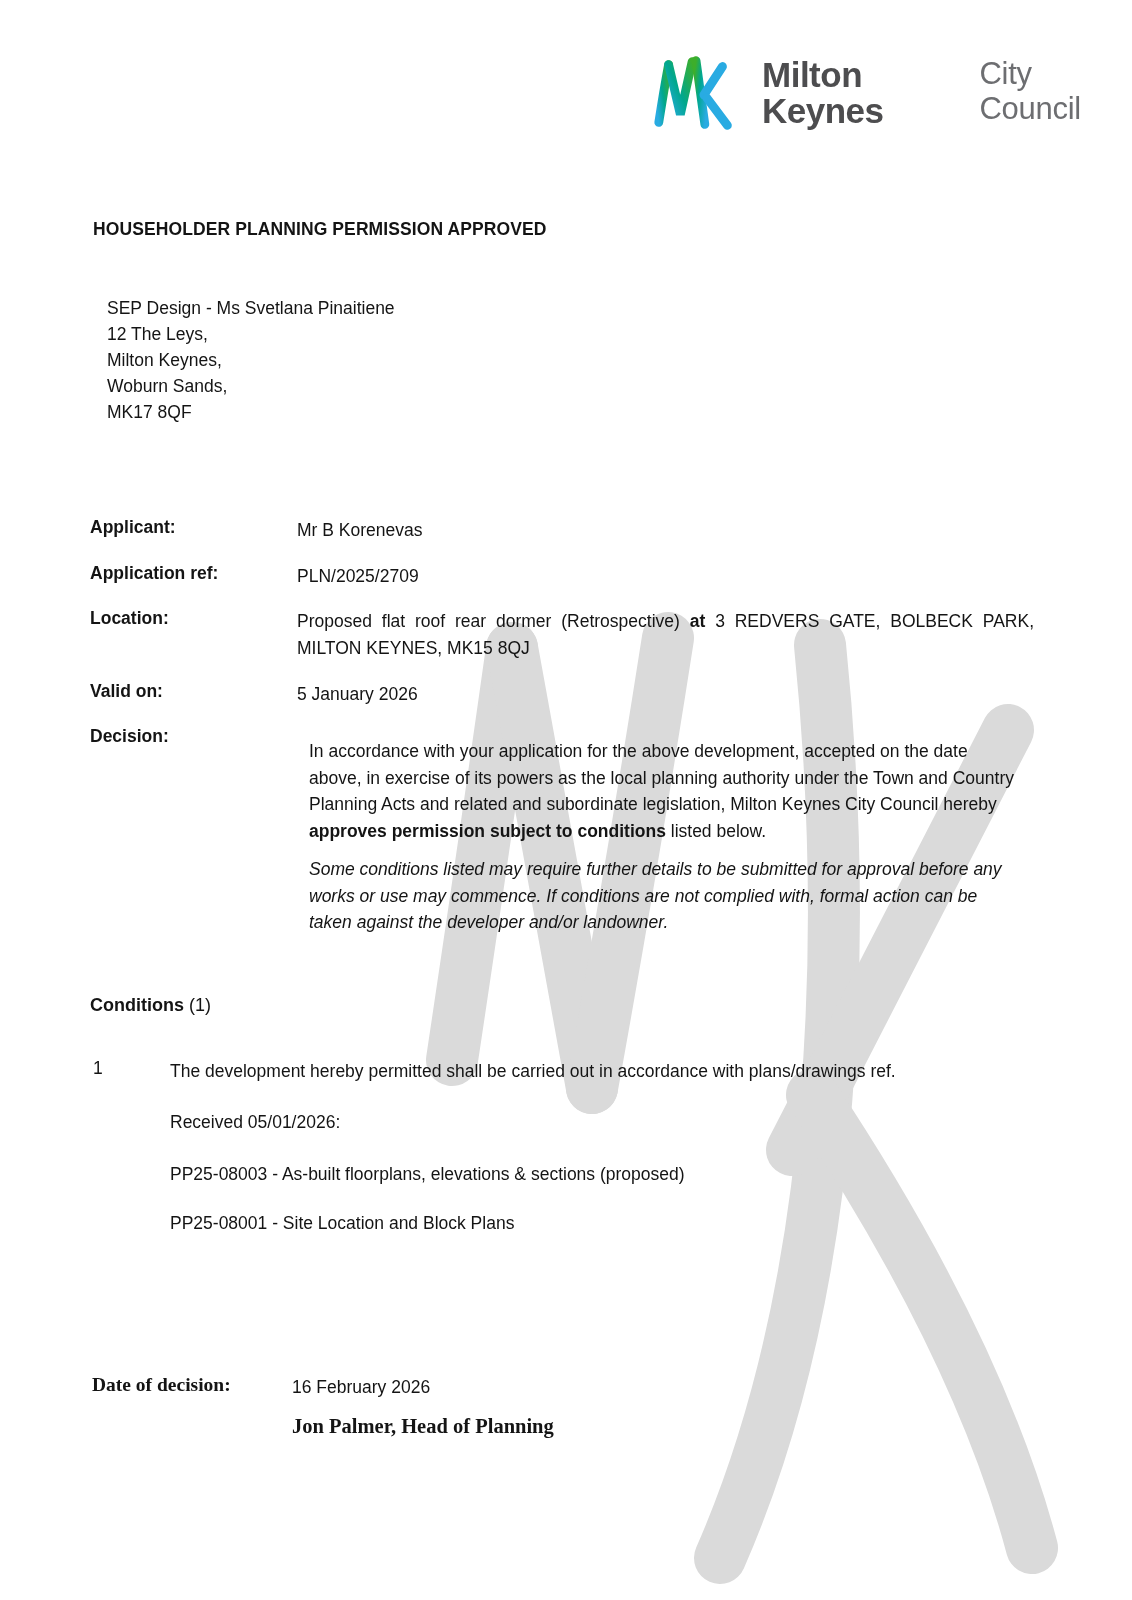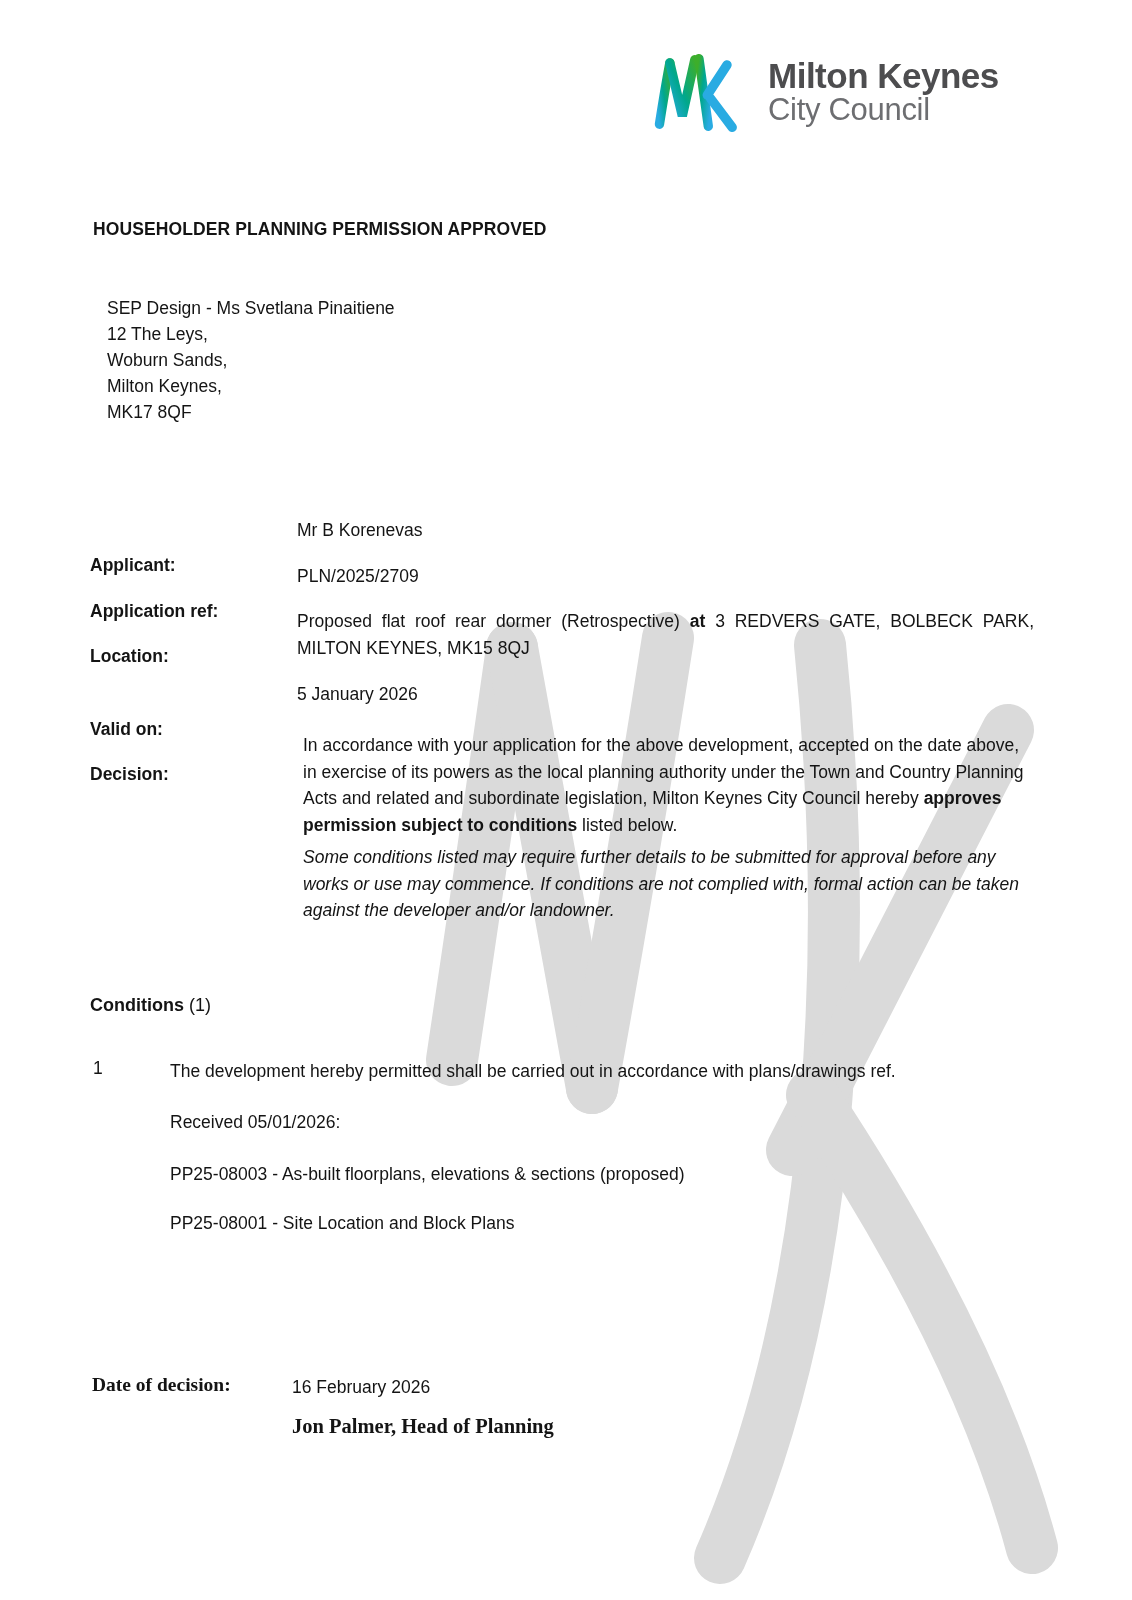--- a/index.html
+++ b/index.html
@@ -28,21 +28,21 @@
   
   .logo-row {
     position: absolute;
     left: 648px;
     top: 50px;
     display: flex;
     align-items: center;
     gap: 16px;
   }
   .logo-mark { width: 104px; height: 86px; }
-  .logo-text { display: flex; flex-direction: column; }
+  .logo-text { display: flex; }
   .logo-text .name {
     font-size: 35px;
     font-weight: bold;
     color: #4d4d4f;
     line-height: 1.02;
     letter-spacing: -0.5px;
   }
   .logo-text .sub {
     font-size: 31px;
     font-weight: 400;
@@ -65,32 +65,31 @@
     left: 107px;
     top: 295px;
     line-height: 26px;
   }
 
   .field-label {
     position: absolute;
     left: 90px;
     width: 200px;
     font-weight: bold;
-    margin-top: 38px;
   }
   .field-value {
     position: absolute;
     left: 297px;
     width: 737px;
     line-height: 26.5px;
   }
   .justified { text-align: justify; }
 
   .decision-para2 { margin: 0; margin-top: 23px; font-style: italic; }
-  .para { margin: 6px; }
+  .para { margin: 12px; }
 
   .conditions-heading {
     position: absolute;
     left: 90px;
     top: 995px;
     font-size: 18px;
   }
   .conditions-heading .bold { font-weight: bold; }
 
   .cond-number {
@@ -175,22 +174,22 @@
         <span class="name">Milton Keynes</span>
         <span class="sub">City Council</span>
       </div>
     </div>
 
     <div class="doc-heading">HOUSEHOLDER PLANNING PERMISSION APPROVED</div>
 
     <div class="recipient">
       <div>SEP Design - Ms Svetlana Pinaitiene</div>
       <div>12 The Leys,</div>
+      <div>Milton Keynes,</div>
       <div>Woburn Sands,</div>
-      <div>Milton Keynes,</div>
       <div>MK17 8QF</div>
     </div>
 
     <div class="field-label" style="top:517px">Applicant:</div>
     <div class="field-value" style="top:517px">Mr B Korenevas</div>
 
     <div class="field-label" style="top:563px">Application ref:</div>
     <div class="field-value" style="top:563px">PLN/2025/2709</div>
 
     <div class="field-label" style="top:608px">Location:</div>

